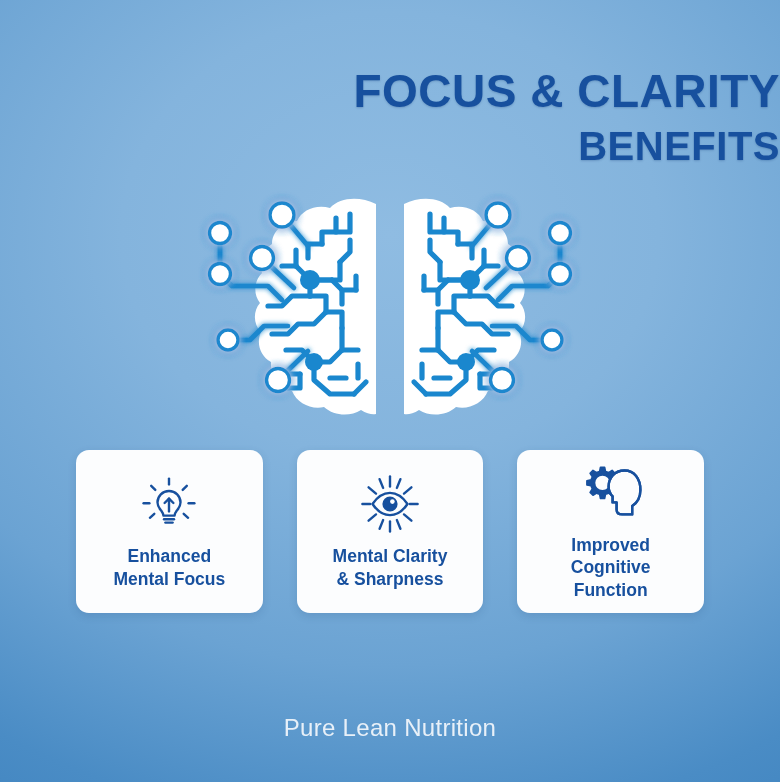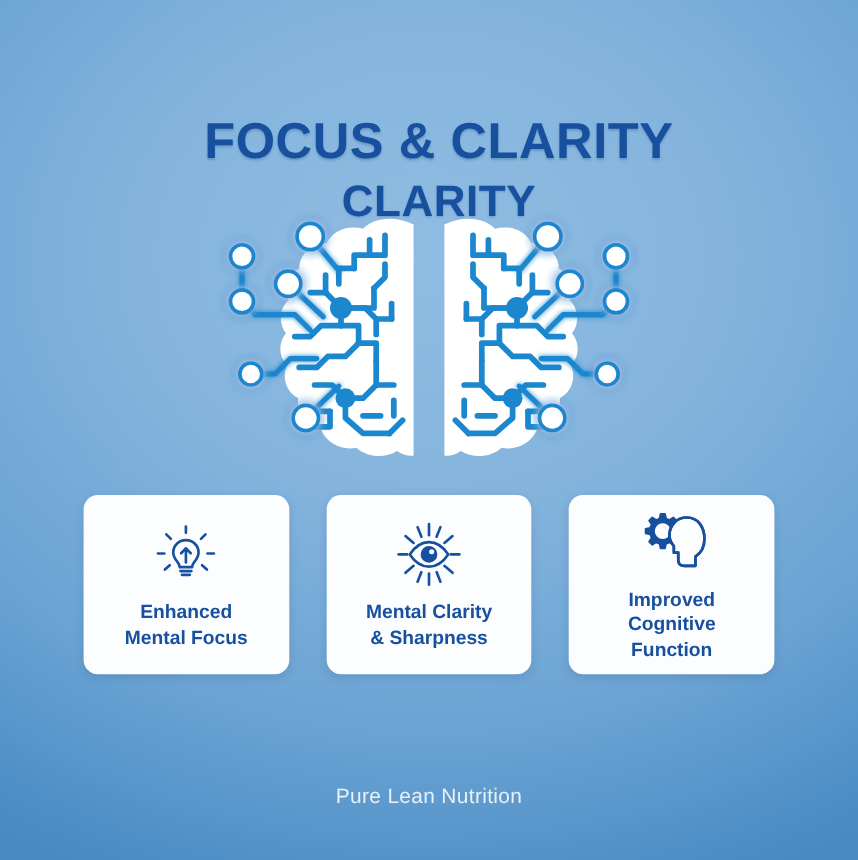--- a/index.html
+++ b/index.html
@@ -26,23 +26,22 @@
         #3a80bd 100%);
     overflow: hidden;
   }
 
   
   .title-block {
     position: absolute;
     top: 68px;
     left: 18px;
     right: 0;
-    text-align: center;
+    text-align: right;
     line-height: 1.0;
-    margin-top: 37px;
   }
   .title-line1 {
     display: block;
     font-size: 46px;
     font-weight: bold;
     letter-spacing: 0.5px;
     color: #17509e;
     text-shadow: 0 1px 2px rgba(20,60,120,0.25);
   }
   .title-line2 {
@@ -71,21 +70,21 @@
   }
 
   
   .cards {
     position: absolute;
     top: 450px;
     left: 76px;
     width: 628px;
     height: 163px;
     display: flex;
-    justify-content: flex-start;
+    justify-content: flex-end;
     gap: 34px;
   }
   .card {
     position: relative;
     width: 192px;
     height: 163px;
     background: #fcfdfe;
     border-radius: 13px;
     box-shadow: 0 3px 8px rgba(30,70,120,0.16);
     display: flex;
@@ -114,33 +113,33 @@
     white-space: pre-line;
   }
 
   
   .footer {
     position: absolute;
     left: 0;
     right: 0;
     top: 714px;
     text-align: center;
-    font-size: 19px;
+    font-size: 24px;
     color: #e8f0f8;
     letter-spacing: 0.3px;
   }
 </style>
 </head>
 <body>
 
 <div class="poster">
 
   <div class="title-block">
     <span class="title-line1">FOCUS &amp; CLARITY</span>
-    <span class="title-line2">CLARITY</span>
+    <span class="title-line2">BENEFITS</span>
   </div>
 
   <div class="brain-wrap">
     <svg viewBox="0 0 400 240" xmlns="http://www.w3.org/2000/svg">
       <defs>
         <filter id="nodeGlow" x="-180%" y="-180%" width="460%" height="460%">
           <feGaussianBlur stdDeviation="4.5" result="b"></feGaussianBlur>
           <feMerge>
             <feMergeNode in="b"></feMergeNode>
             <feMergeNode in="b"></feMergeNode>

